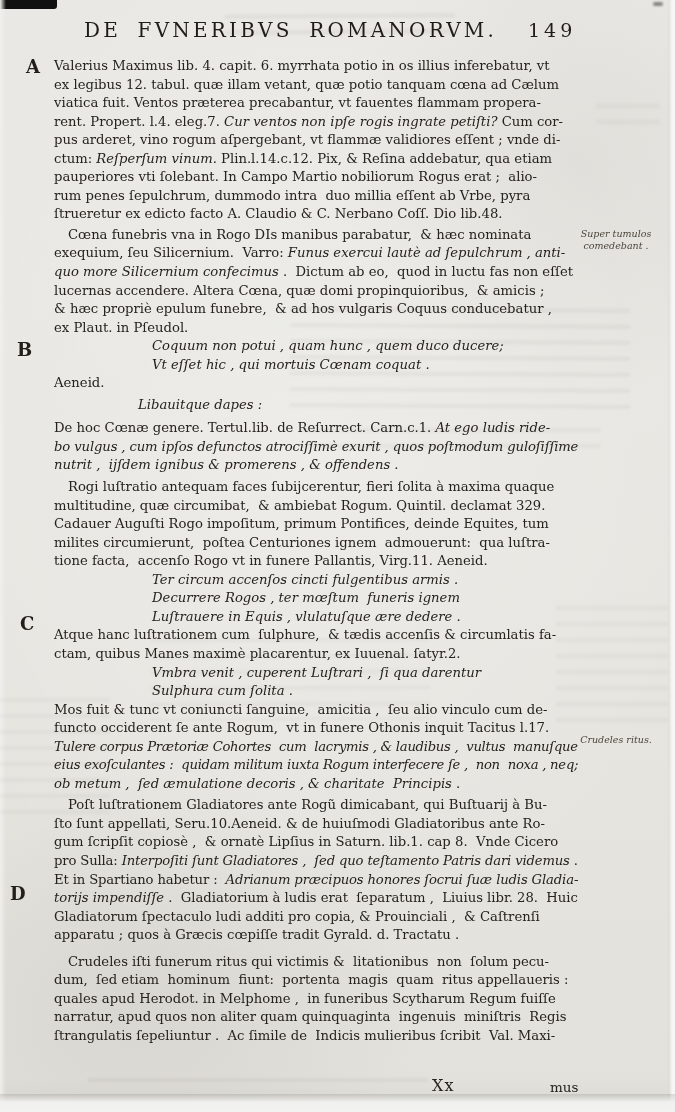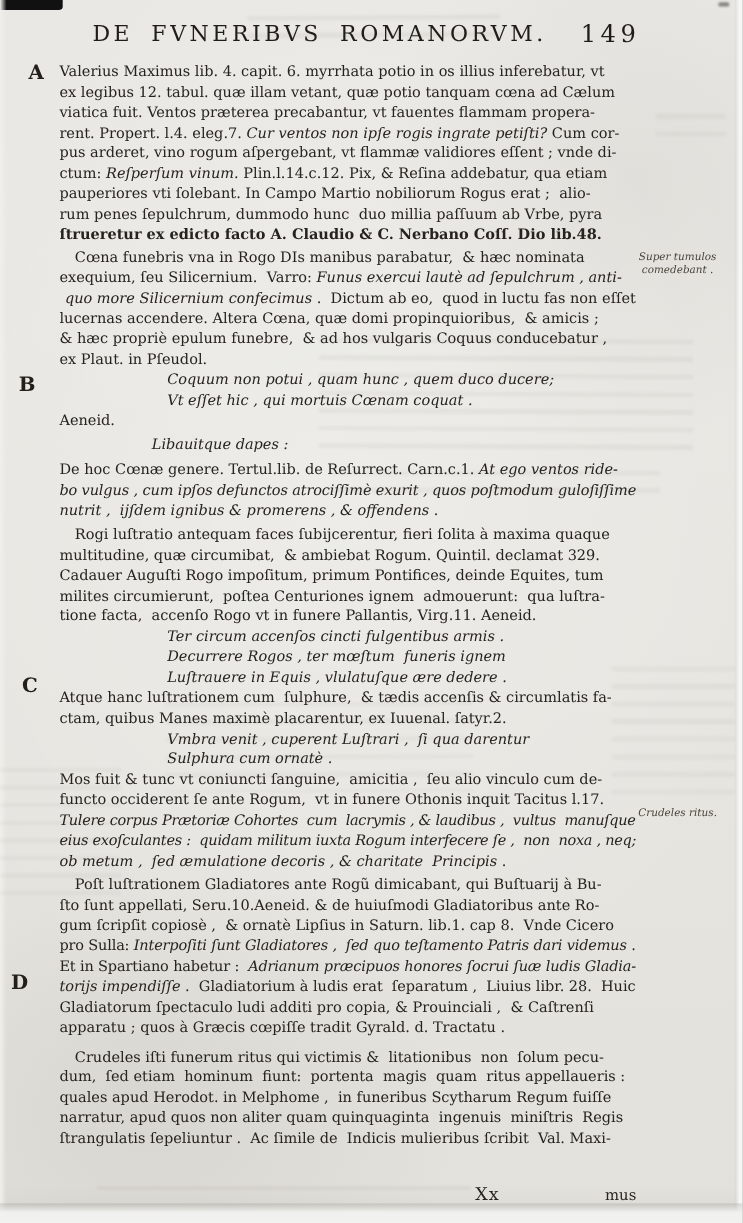--- a/index.html
+++ b/index.html
@@ -13,21 +13,21 @@
       linear-gradient(180deg,#e9e8e4 0%,#e6e5e0 60%,#e2e1dc 97%,#d9d8d3 100%);
   }
   .right-edge{position:absolute;top:0;right:0;width:7px;height:1112px;background:linear-gradient(90deg,rgba(0,0,0,.04),#f6f6f4 60%);}
   .left-edge{position:absolute;top:0;left:0;width:6px;height:1112px;background:linear-gradient(90deg,#f0efec,rgba(0,0,0,0));}
   .bottom-edge{position:absolute;left:0;top:1094px;width:675px;height:18px;
     background:linear-gradient(180deg,rgba(90,85,75,.18),#f0f0ee 45%,#f2f2f0);}
   .corner-mark{position:absolute;top:0;left:0;width:57px;height:9px;background:#111;border-radius:0 0 3px 0;}
   .corner-dot{position:absolute;top:2px;right:12px;width:10px;height:4px;background:rgba(40,38,34,.5);border-radius:2px;filter:blur(1px);}
 
   .header-title{position:absolute;top:18px;left:84px;font-size:20px;letter-spacing:3.2px;word-spacing:7px;white-space:pre;color:#201d18;}
-  .page-number{position:absolute;top:19px;left:528px;font-size:22px;letter-spacing:4px;color:#201d18;}
+  .page-number{position:absolute;top:19px;left:528px;font-size:19px;letter-spacing:4px;color:#201d18;}
 
   .body-text{position:absolute;left:54px;top:57px;width:524px;font-size:13.2px;line-height:18.55px;}
   .line{white-space:pre;}
   .it{font-style:italic;}
   .block.verse{font-style:italic;}
 
   .margin-letter{position:absolute;font-size:18px;font-weight:700;color:#221f1a;}
   .margin-note{position:absolute;left:561px;width:110px;font-size:9.5px;line-height:11.5px;font-style:italic;color:#4a443b;text-align:center;}
 
   .ghost{position:absolute;filter:blur(1.4px);opacity:.5;pointer-events:none;
@@ -60,43 +60,43 @@
 
   <div class="body-text">
       <div class="block para">
         <div class="line" style="word-spacing: 0px;"><span>Valerius Maximus lib. 4. capit. 6. myrrhata potio in os illius inferebatur, vt</span></div>
         <div class="line" style="word-spacing: 0px;"><span>ex legibus 12. tabul. quæ illam vetant, quæ potio tanquam cœna ad Cælum</span></div>
         <div class="line" style="word-spacing: 0px;"><span>viatica fuit. Ventos præterea precabantur, vt fauentes flammam propera-</span></div>
         <div class="line" style="word-spacing: 0px;"><span>rent. Propert. l.4. eleg.7. </span><span class="it">Cur ventos non ipſe rogis ingrate petiſti? </span><span>Cum cor-</span></div>
         <div class="line" style="word-spacing: 0px;"><span>pus arderet, vino rogum aſpergebant, vt flammæ validiores eſſent ; vnde di-</span></div>
         <div class="line" style="word-spacing: 0px;"><span>ctum: </span><span class="it">Reſperſum vinum.</span><span> Plin.l.14.c.12. Pix, &amp; Reſina addebatur, qua etiam</span></div>
         <div class="line" style="word-spacing: 0px;"><span>pauperiores vti ſolebant. In Campo Martio nobiliorum Rogus erat ;  alio-</span></div>
-        <div class="line" style="word-spacing: 0px;"><span>rum penes ſepulchrum, dummodo hunc  duo millia paſſuum ab Vrbe, pyra</span></div>
-        <div class="line" style="word-spacing: 0px; font-weight: bold;"><span>ſtrueretur ex edicto facto A. Claudio &amp; C. Nerbano Coſſ. Dio lib.48.</span></div>
+        <div class="line" style="word-spacing: 0px;"><span>rum penes ſepulchrum, dummodo intra  duo millia eſſent ab Vrbe, pyra</span></div>
+        <div class="line" style="word-spacing: 0px;"><span>ſtrueretur ex edicto facto A. Claudio &amp; C. Nerbano Coſſ. Dio lib.48.</span></div>
       </div>
       <div class="block para" style="margin-top: 2px;">
         <div class="line" style="text-indent: 14px; word-spacing: 0px;"><span>Cœna funebris vna in Rogo DIs manibus parabatur,  &amp; hæc nominata</span></div>
         <div class="line" style="word-spacing: 0px;"><span>exequium, ſeu Silicernium.  Varro: </span><span class="it">Funus exercui lautè ad ſepulchrum , anti-</span></div>
-        <div class="line" style="word-spacing: 0px; text-align: right;"><span class="it">quo more Silicernium confecimus</span><span> .  Dictum ab eo,  quod in luctu fas non eſſet</span></div>
+        <div class="line" style="word-spacing: 0px;"><span class="it">quo more Silicernium confecimus</span><span> .  Dictum ab eo,  quod in luctu fas non eſſet</span></div>
         <div class="line" style="word-spacing: 0px;"><span>lucernas accendere. Altera Cœna, quæ domi propinquioribus,  &amp; amicis ;</span></div>
         <div class="line" style="word-spacing: 0px;"><span>&amp; hæc propriè epulum funebre,  &amp; ad hos vulgaris Coquus conducebatur ,</span></div>
         <div class="line" style="word-spacing: 0px;"><span>ex Plaut. in Pſeudol.</span></div>
       </div>
       <div class="block verse" style="padding-left: 98px;">
         <div class="line"><span class="it">Coquum non potui , quam hunc , quem duco ducere;</span></div>
         <div class="line"><span class="it">Vt eſſet hic , qui mortuis Cœnam coquat .</span></div>
       </div>
       <div class="block para">
         <div class="line"><span>Aeneid.</span></div>
       </div>
       <div class="block verse" style="margin-top: 3px; padding-left: 84px;">
         <div class="line"><span class="it">Libauitque dapes :</span></div>
       </div>
       <div class="block para" style="margin-top: 5px;">
-        <div class="line" style="word-spacing: 0px;"><span>De hoc Cœnæ genere. Tertul.lib. de Reſurrect. Carn.c.1. </span><span class="it">At ego ventos ride-</span></div>
+        <div class="line" style="word-spacing: 0px;"><span>De hoc Cœnæ genere. Tertul.lib. de Reſurrect. Carn.c.1. </span><span class="it">At ego ludis ride-</span></div>
         <div class="line" style="letter-spacing: -0.126582px;"><span class="it">bo vulgus , cum ipſos defunctos atrociſſimè exurit , quos poſtmodum guloſiſſime</span></div>
         <div class="line" style="word-spacing: 0px;"><span class="it">nutrit ,  ijſdem ignibus &amp; promerens , &amp; offendens</span><span> .</span></div>
       </div>
       <div class="block para" style="margin-top: 3px;">
         <div class="line" style="text-indent: 14px; word-spacing: 0px;"><span>Rogi luſtratio antequam faces ſubijcerentur, fieri ſolita à maxima quaque</span></div>
         <div class="line" style="word-spacing: 0px;"><span>multitudine, quæ circumibat,  &amp; ambiebat Rogum. Quintil. declamat 329.</span></div>
         <div class="line" style="word-spacing: 0px;"><span>Cadauer Auguſti Rogo impoſitum, primum Pontifices, deinde Equites, tum</span></div>
         <div class="line" style="word-spacing: 0px;"><span>milites circumierunt,  poſtea Centuriones ignem  admouerunt:  qua luſtra-</span></div>
         <div class="line" style="word-spacing: 0px;"><span>tione facta,  accenſo Rogo vt in funere Pallantis, Virg.11. Aeneid.</span></div>
       </div>
@@ -104,21 +104,21 @@
         <div class="line"><span class="it">Ter circum accenſos cincti fulgentibus armis .</span></div>
         <div class="line"><span class="it">Decurrere Rogos , ter mœſtum  funeris ignem</span></div>
         <div class="line"><span class="it">Luſtrauere in Equis , vlulatuſque ære dedere .</span></div>
       </div>
       <div class="block para">
         <div class="line" style="word-spacing: 0px;"><span>Atque hanc luſtrationem cum  ſulphure,  &amp; tædis accenſis &amp; circumlatis fa-</span></div>
         <div class="line" style="word-spacing: 0px;"><span>ctam, quibus Manes maximè placarentur, ex Iuuenal. ſatyr.2.</span></div>
       </div>
       <div class="block verse" style="padding-left: 98px;">
         <div class="line"><span class="it">Vmbra venit , cuperent Luſtrari ,  ſi qua darentur</span></div>
-        <div class="line"><span class="it">Sulphura cum ornatè .</span></div>
+        <div class="line"><span class="it">Sulphura cum ſolita .</span></div>
       </div>
       <div class="block para">
         <div class="line" style="word-spacing: 0px;"><span>Mos fuit &amp; tunc vt coniuncti ſanguine,  amicitia ,  ſeu alio vinculo cum de-</span></div>
         <div class="line" style="word-spacing: 0px;"><span>functo occiderent ſe ante Rogum,  vt in funere Othonis inquit Tacitus l.17.</span></div>
         <div class="line" style="letter-spacing: -0.278481px;"><span class="it">Tulere corpus Prætoriæ Cohortes  cum  lacrymis , &amp; laudibus ,  vultus  manuſque</span></div>
         <div class="line" style="letter-spacing: -0.268293px;"><span class="it">eius exoſculantes :  quidam militum iuxta Rogum interfecere ſe ,  non  noxa , neq;</span></div>
         <div class="line" style="word-spacing: 0px;"><span class="it">ob metum ,  ſed æmulatione decoris , &amp; charitate  Principis</span><span> .</span></div>
       </div>
       <div class="block para" style="margin-top: 3px;">
         <div class="line" style="text-indent: 14px; word-spacing: 0px;"><span>Poſt luſtrationem Gladiatores ante Rogũ dimicabant, qui Buſtuarij à Bu-</span></div>

